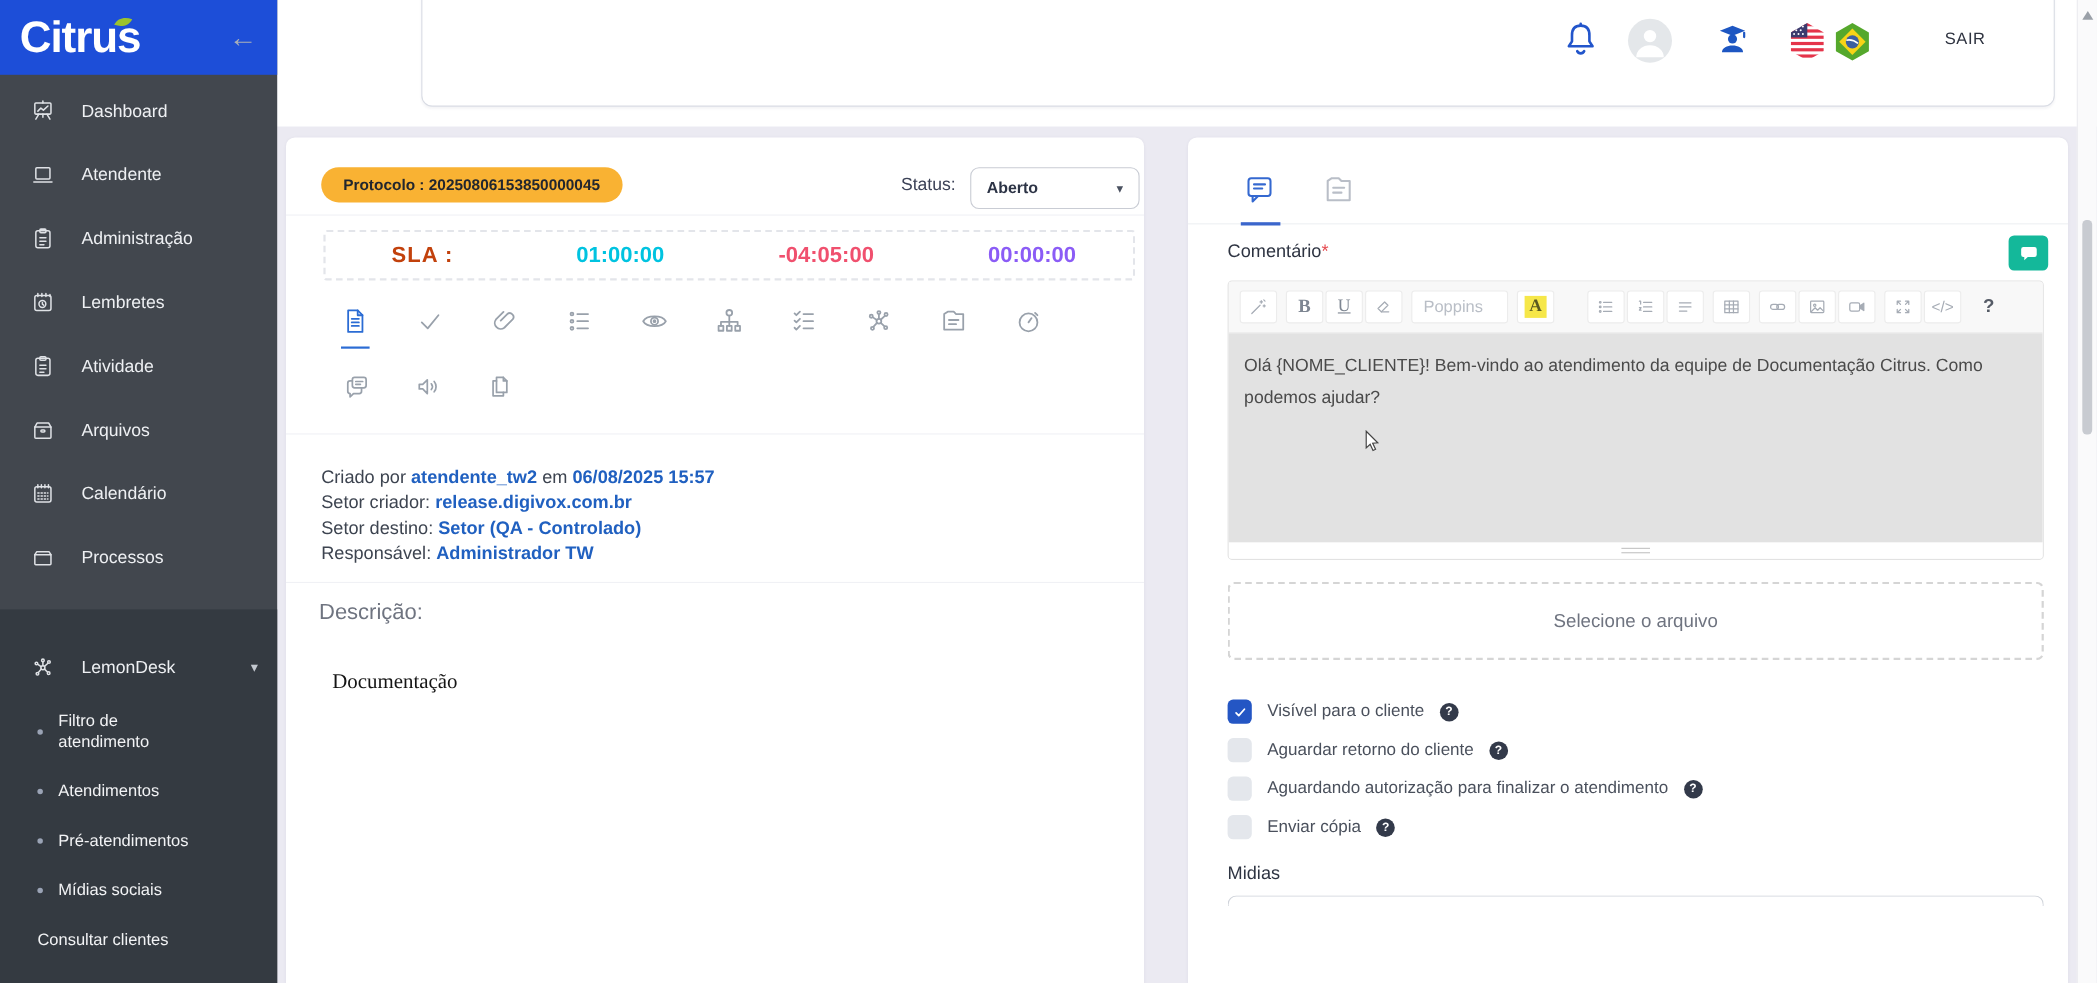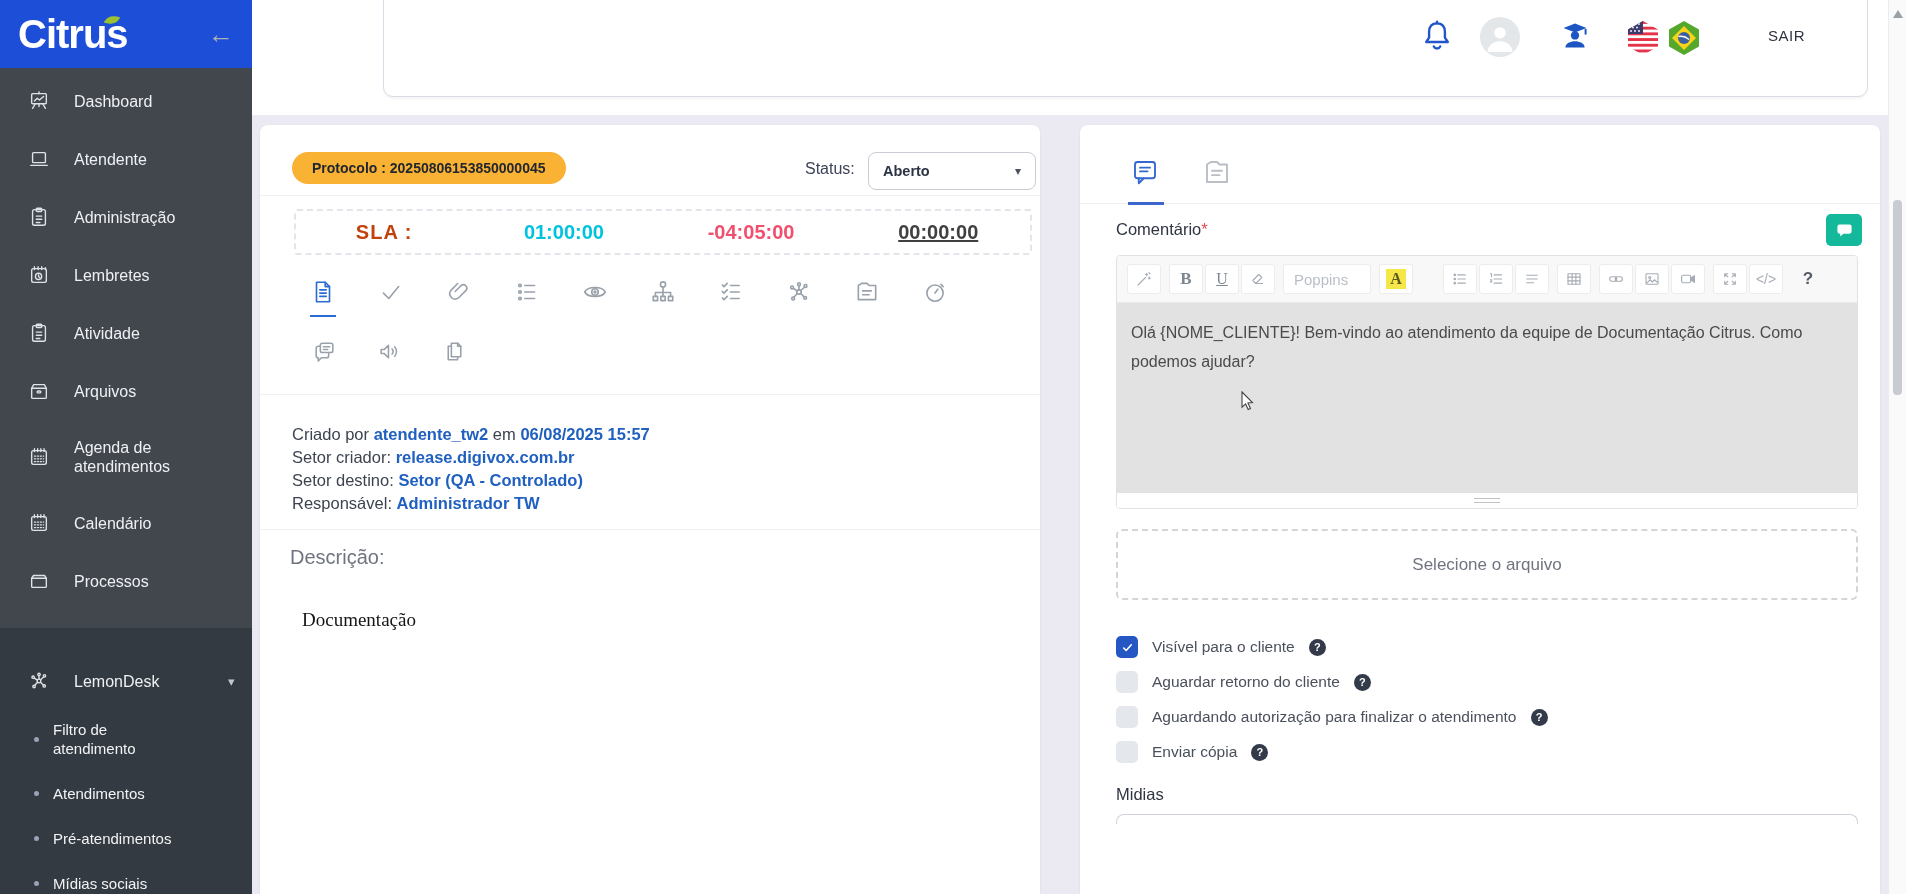--- a/index.html
+++ b/index.html
@@ -44,29 +44,29 @@
   .main { position:absolute; left:252px; top:115px; width:1654px; height:779px; background:#ebeaf2; }
   .card { position:absolute; top:10px; background:#fff; border-radius:8px 8px 0 0; box-shadow:0 1px 3px rgba(40,40,90,.07); }
   .card-left  { left:8px;   width:780px; height:769px; }
   .card-right { left:828px; width:800px; height:769px; }
 
   
   .row-proto { display:flex; align-items:flex-start; padding:27px 4px 0 32px; height:70px; }
   .pill { background:#f9b233; color:#22262e; font-weight:bold; font-size:14px; padding:8px 20px; border-radius:17px; }
   .status-wrap { margin-left:auto; display:flex; gap:19px; }
   .status-label { font-size:16px; color:#3c4257; width:44px; line-height:22px; padding-top:6px; }
-  .select { width:168px; height:38px; border:1px solid #c9ccd4; border-radius:8px; background:#fff;
+  .select { width:154px; height:38px; border:1px solid #c9ccd4; border-radius:8px; background:#fff;
     display:flex; align-items:center; padding:0 14px; font-size:14.5px; font-weight:600; color:#2d3446; cursor:pointer; }
   .select .chev { margin-left:auto; color:#4a5160; font-size:12px; }
   .hr { border-top:1px solid #f0f1f5; }
   .sla-box { margin:13px 8px 0 34px; border:2px dashed #e3e5ea; border-radius:3px; height:46px;
     display:grid; grid-template-columns:24% 25% 26% 25%; align-items:center; }
   .sla-box > div { text-align:center; font-size:20px; font-weight:bold; }
   .sla-l { color:#c2410c; letter-spacing:1px; }
-  .sla-cyan { color:#00c3e0; } .sla-red { color:#f0506e; } .sla-amber { color:#404040;text-decoration:underline; }
+  .sla-cyan { color:#00c3e0; } .sla-red { color:#f0506e; } .sla-amber { color:#8b5cf6; }
   .ttool { display:flex; gap:42px; margin:24px 0 0 50px; }
   .ttool .tt { width:26px; height:26px; color:#99a1ab; cursor:pointer; }
   .tt.active { color:#2b6cd4; }
   .active-line { width:26px; height:2px; background:#2b6cd4; margin:10px 0 0 50px; }
   .ttool2 { display:flex; gap:40px; margin:22px 0 0 52px; }
   .ttool2 .tt { width:25px; height:25px; color:#99a1ab; cursor:pointer; }
   .created { margin:28px 0 0 32px; font-size:16.5px; color:#3d4450; line-height:23px; }
   .blue-b { color:#2060c0; font-weight:bold; }
   .desc-h { margin:16px 0 0 30px; font-size:20px; color:#6f7480; font-weight:500; }
   .desc-v { margin:40px 0 0 42px; font-family:"Liberation Serif","DejaVu Serif",serif; font-size:19px; color:#151515; }
@@ -180,28 +180,20 @@
           <rect x="10" y="12" width="4" height="2" rx="1"></rect>
         </svg>
       <span class="sb-label">Arquivos</span>
     </div>
     <div class="sb-row">
       <svg class="ic icn" viewBox="0 0 24 24">
           <rect x="4" y="5" width="16" height="15" rx="2"></rect>
           <path d="M7 3v3M10.5 3v3M14 3v3M17.5 3v3"></path>
           <path d="M7 11h10M7 14h10M7 17h10" stroke-dasharray="1.2 2"></path>
         </svg>
-      <span class="sb-label">Agenda de atendimentos</span>
-    </div>
-    <div class="sb-row">
-      <svg class="ic icn" viewBox="0 0 24 24">
-          <rect x="4" y="5" width="16" height="15" rx="2"></rect>
-          <path d="M7 3v3M10.5 3v3M14 3v3M17.5 3v3"></path>
-          <path d="M7 11h10M7 14h10M7 17h10" stroke-dasharray="1.2 2"></path>
-        </svg>
       <span class="sb-label">Calendário</span>
     </div>
     <div class="sb-row">
       <svg class="ic icn" viewBox="0 0 24 24">
           <path d="M4 9h16v9a1 1 0 0 1-1 1H5a1 1 0 0 1-1-1z"></path>
           <path d="M4 9l2-3h12l2 3"></path>
         </svg>
       <span class="sb-label">Processos</span>
     </div>
 

